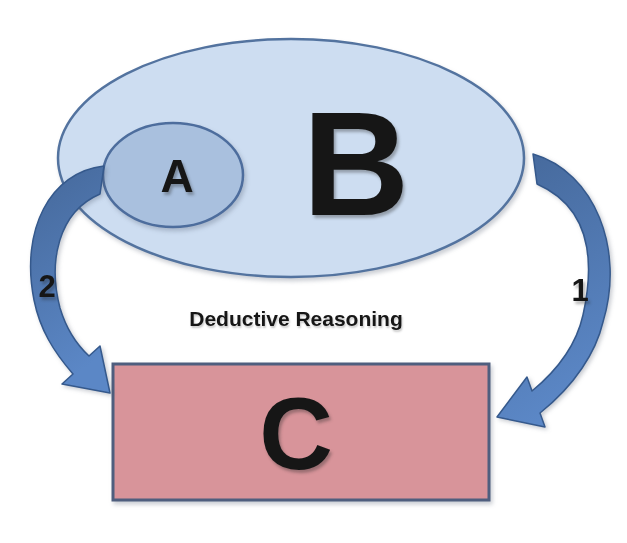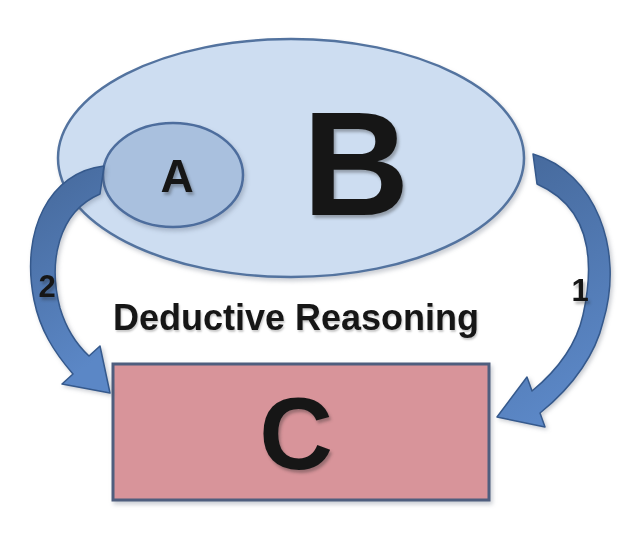--- a/index.html
+++ b/index.html
@@ -32,21 +32,21 @@
     color: #161616;
     font-weight: 700;
     line-height: 1;
     white-space: nowrap;
     text-shadow: 2px 3px 3px rgba(40, 40, 40, 0.35);
     user-select: none;
   }
   .lbl-b { left: 356px; top: 164px; font-size: 148px; }
   .lbl-a { left: 177px; top: 176px; font-size: 46px; }
   .lbl-c { left: 296px; top: 434px; font-size: 102px; }
-  .lbl-title { left: 296px; top: 318px; font-size: 36px; text-shadow: 1px 2px 2px rgba(40,40,40,0.25); }
+  .lbl-title { left: 296px; top: 318px; font-size: 21px; text-shadow: 1px 2px 2px rgba(40,40,40,0.25); }
   .lbl-num1 { left: 580px; top: 290px; font-size: 31px; }
   .lbl-num2 { left: 47px;  top: 286px; font-size: 31px; }
 </style>
 </head>
 <body>
 
 <div class="canvas">
 
   <svg width="627" height="543" viewBox="0 0 627 543">
     <defs>

